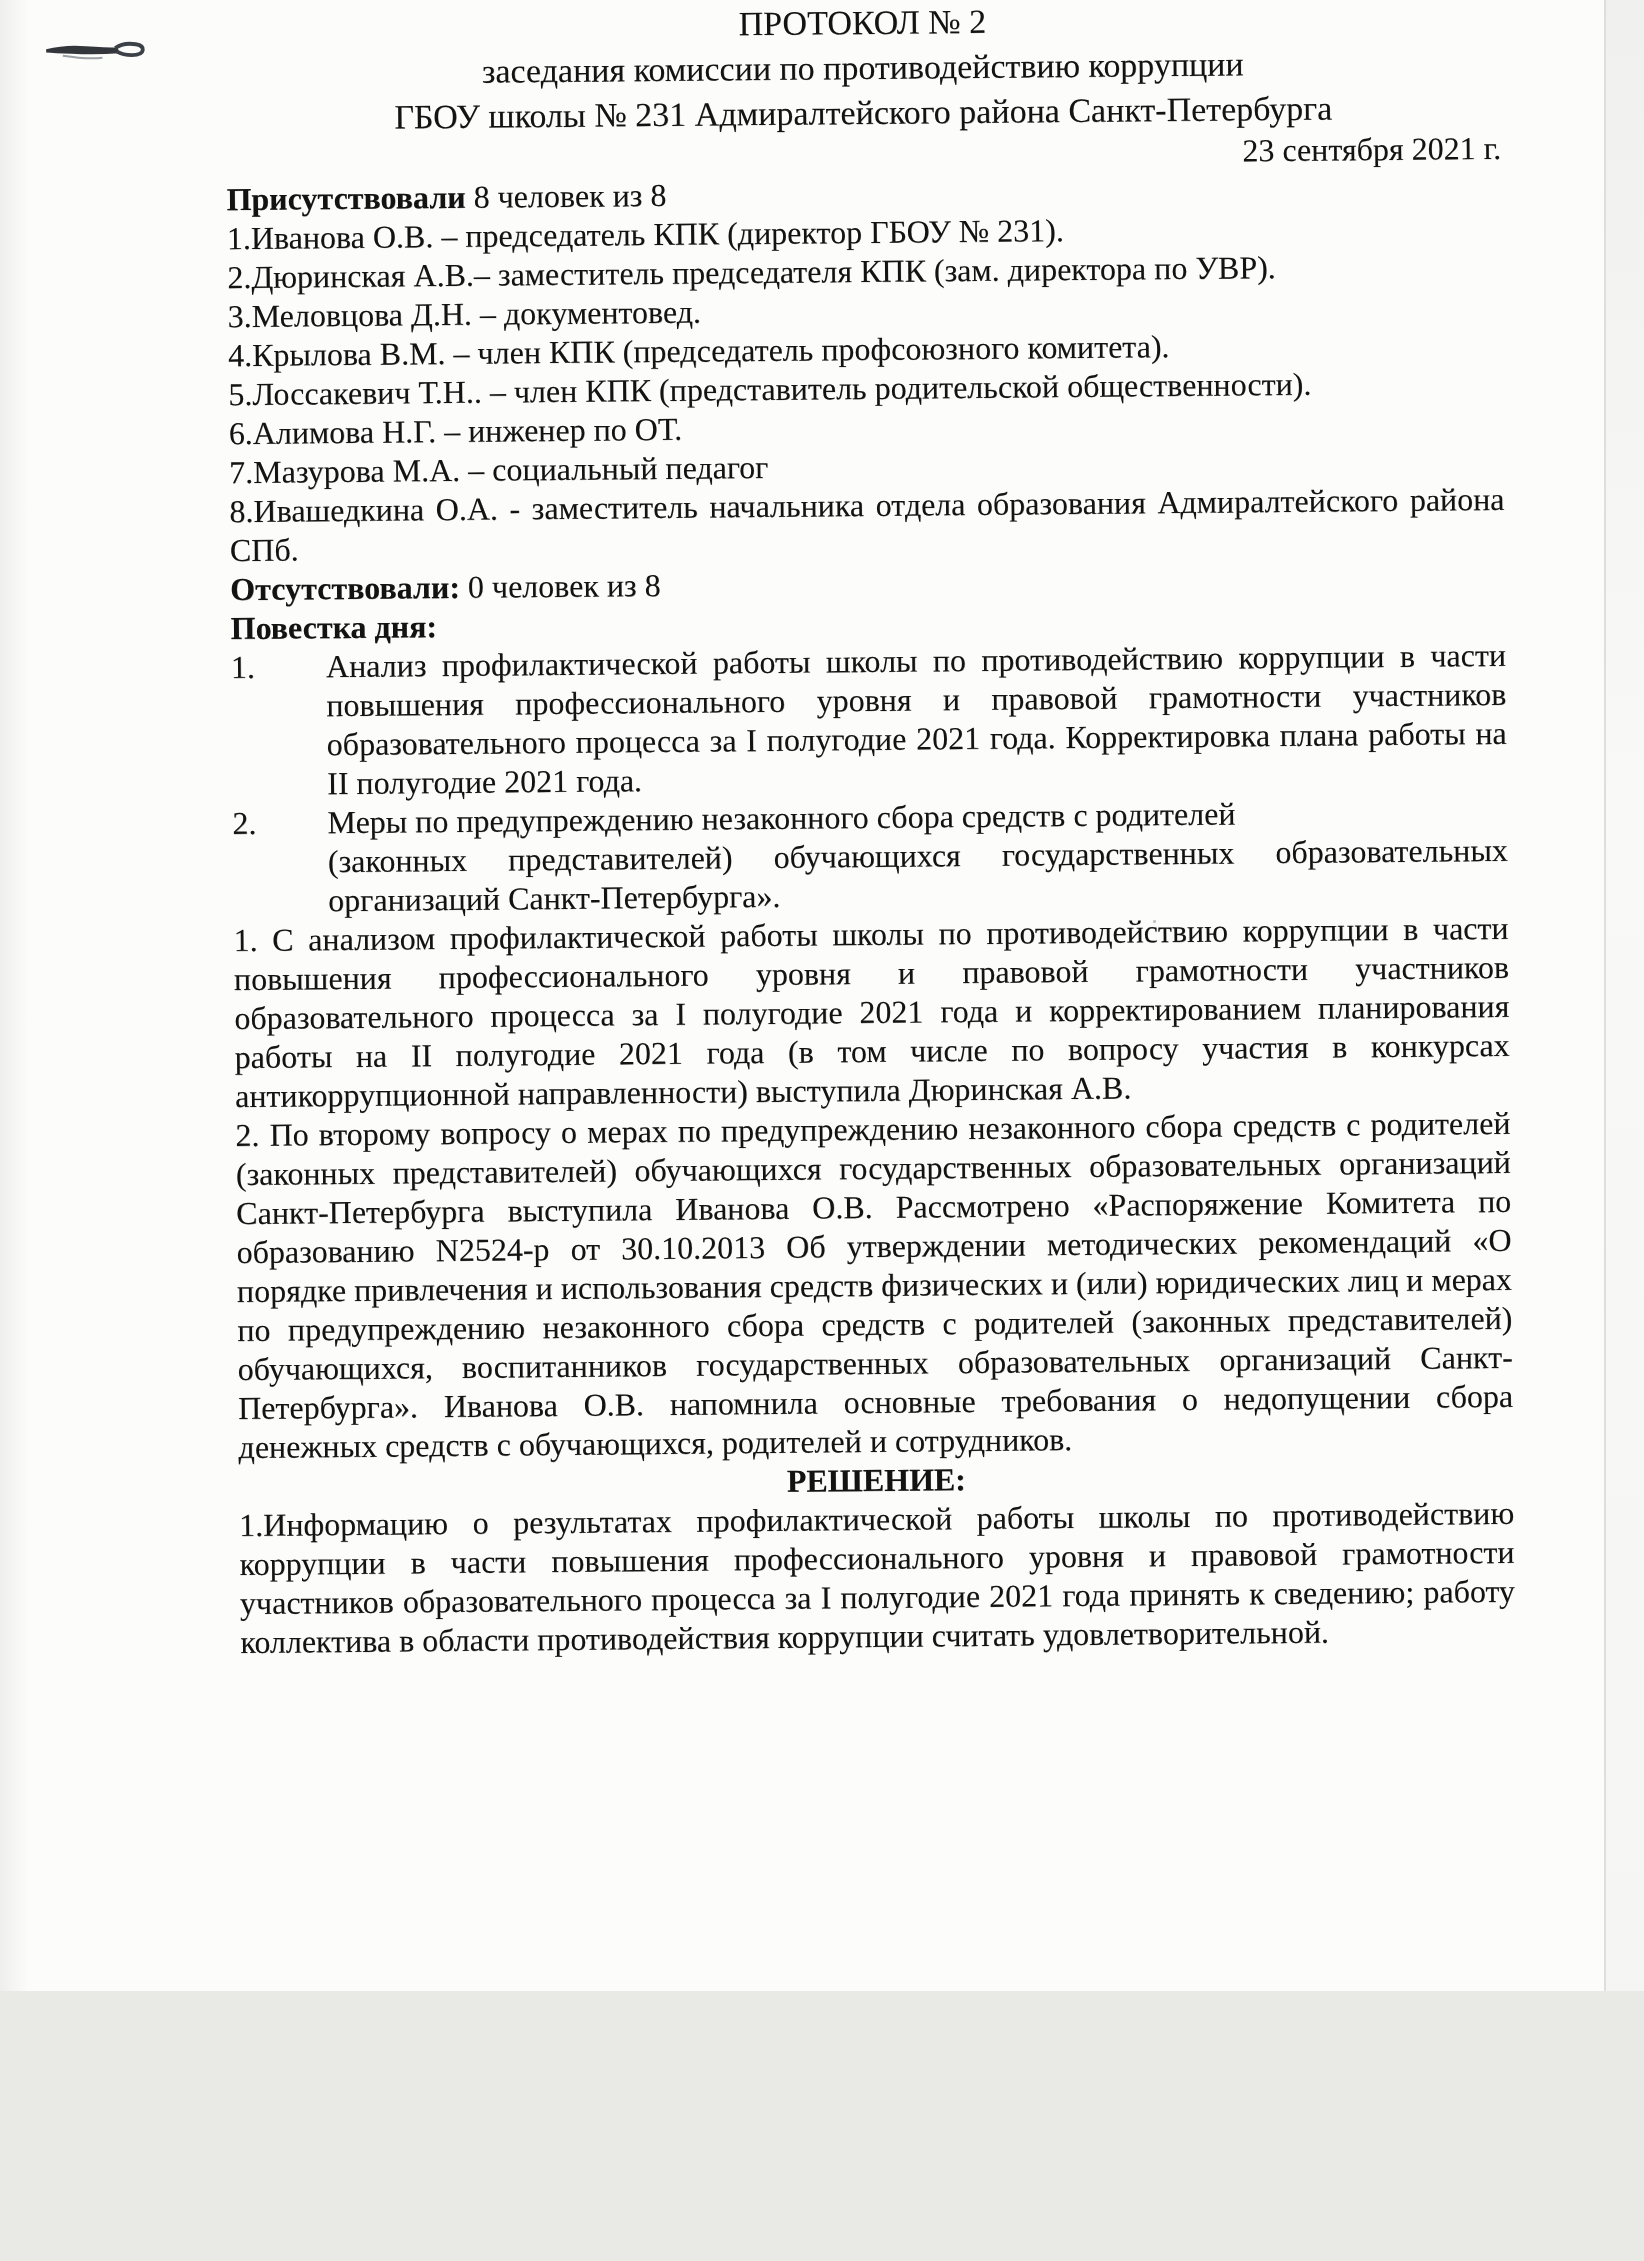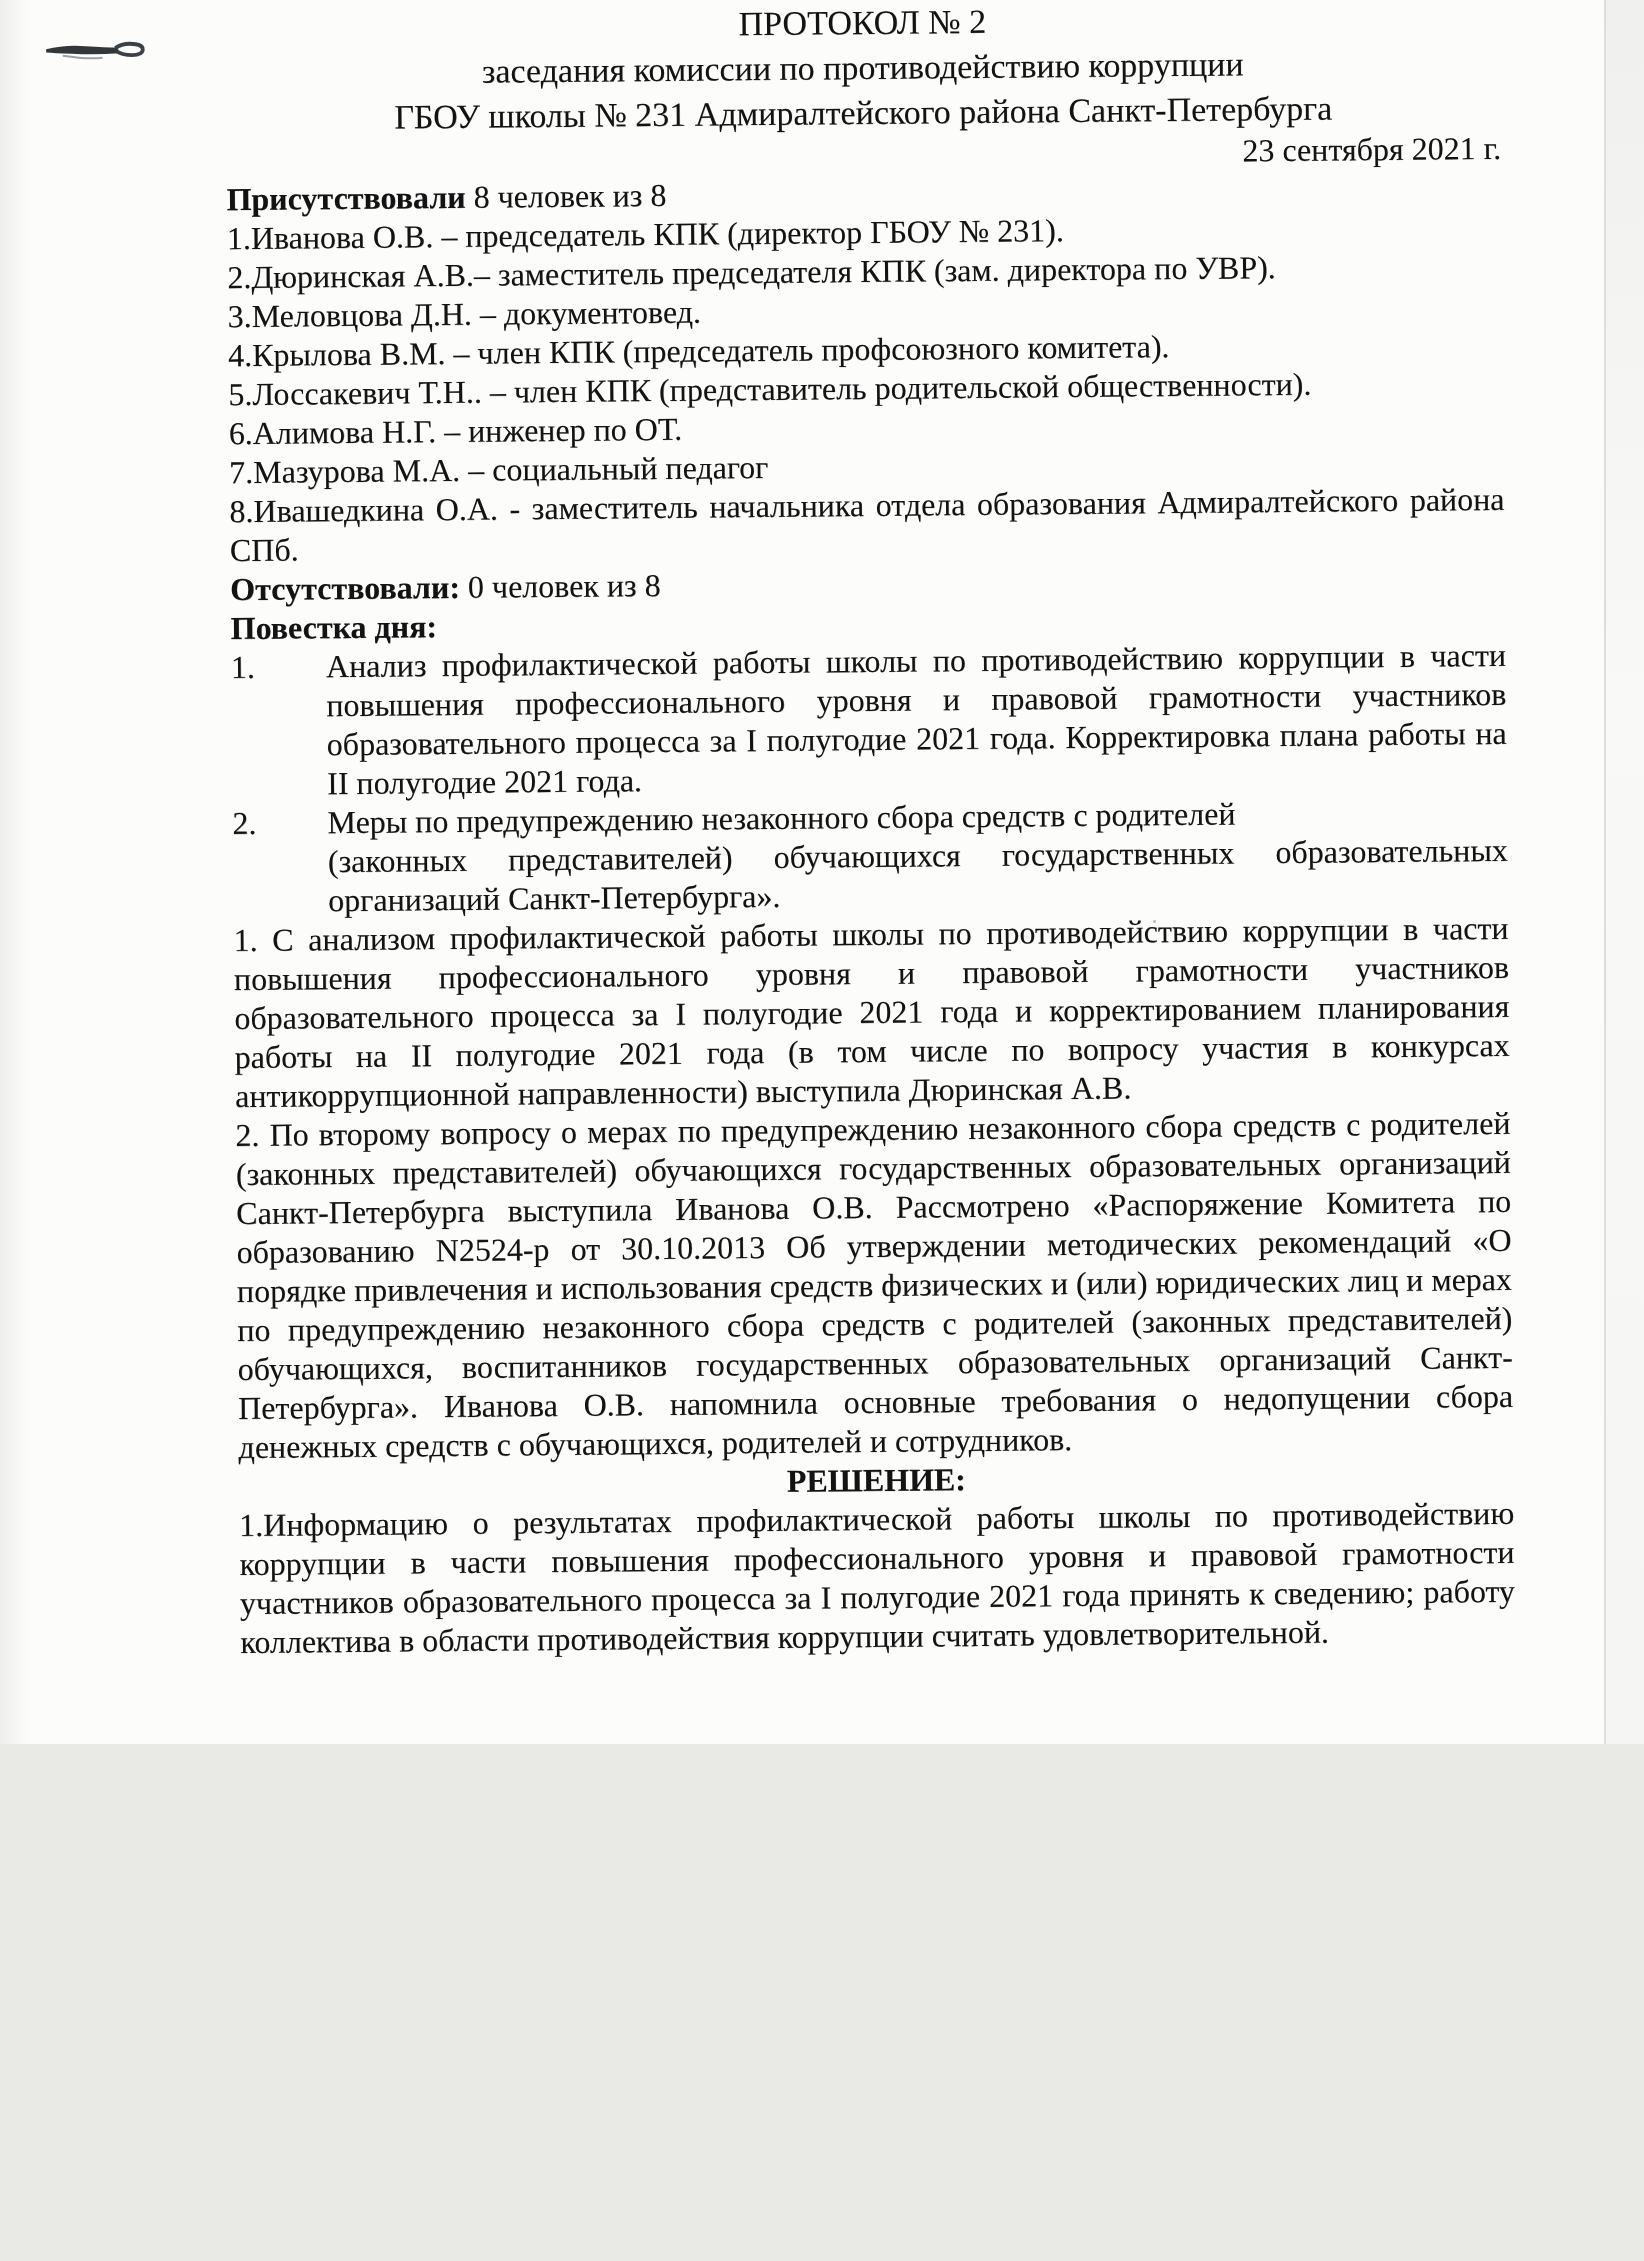--- a/index.html
+++ b/index.html
@@ -1,19 +1,19 @@
 <!DOCTYPE html>
 <html lang="ru" style="font-size:10.3px"><head>
 <meta charset="utf-8">
 <title>ПРОТОКОЛ № 2</title>
 <style>
   html,body{margin:0;padding:0;background:#e9e9e6;}
   .page{
     position:relative;
-    width:1644px;height:1744px;
+    width:1644px;height:1991px;
     margin:0 auto;
     background:#fcfcfb;
     overflow:hidden;
     font-family:"Liberation Serif","DejaVu Serif",serif;
     color:#131313;
   }
   
   .page::before{
     content:"";position:absolute;left:0;top:0;bottom:0;width:29px;
     background:linear-gradient(to right, rgba(120,120,115,0.10), rgba(120,120,115,0));

